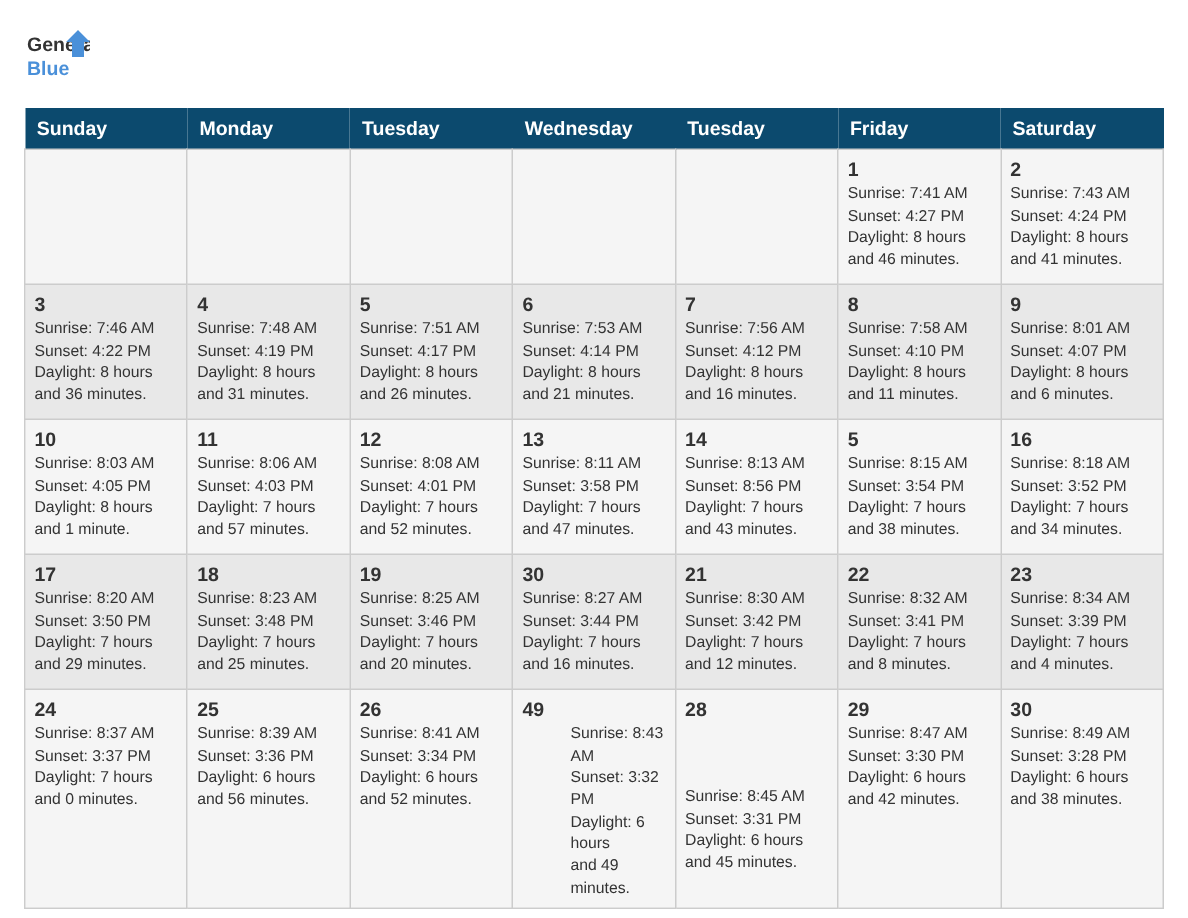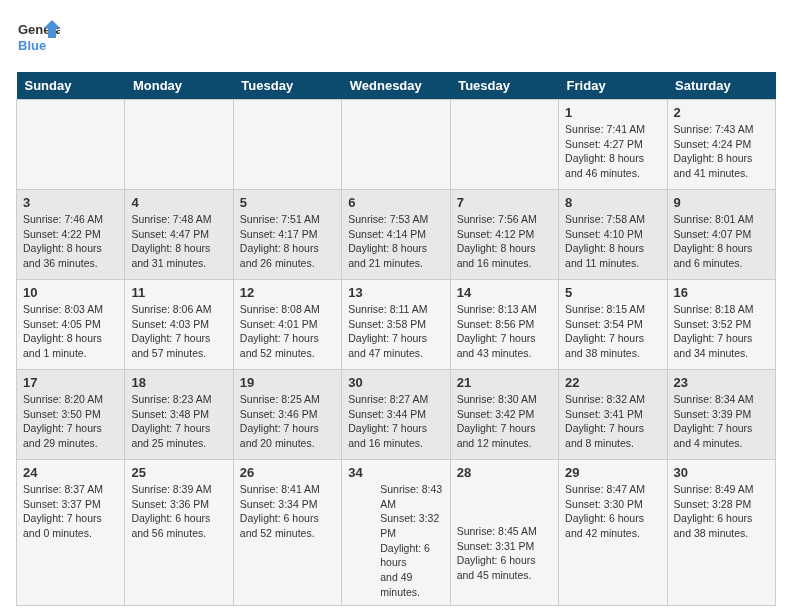--- a/index.html
+++ b/index.html
@@ -128,21 +128,21 @@
         <td>
           <span class="day-num">3</span>
           <div class="day-info" style="white-space: pre-line;">Sunrise: 7:46 AM
 Sunset: 4:22 PM
 Daylight: 8 hours
 and 36 minutes.</div>
         </td>
         <td>
           <span class="day-num">4</span>
           <div class="day-info" style="white-space: pre-line;">Sunrise: 7:48 AM
-Sunset: 4:47 PM
+Sunset: 4:19 PM
 Daylight: 8 hours
 and 31 minutes.</div>
         </td>
         <td>
           <span class="day-num">5</span>
           <div class="day-info" style="white-space: pre-line;">Sunrise: 7:51 AM
 Sunset: 4:17 PM
 Daylight: 8 hours
 and 26 minutes.</div>
         </td>
@@ -293,21 +293,21 @@
 and 56 minutes.</div>
         </td>
         <td>
           <span class="day-num">26</span>
           <div class="day-info" style="white-space: pre-line;">Sunrise: 8:41 AM
 Sunset: 3:34 PM
 Daylight: 6 hours
 and 52 minutes.</div>
         </td>
         <td>
-          <span class="day-num">34</span>
+          <span class="day-num">49</span>
           <div class="day-info" style="white-space: pre-line; margin-left: 32px;">Sunrise: 8:43 AM
 Sunset: 3:32 PM
 Daylight: 6 hours
 and 49 minutes.</div>
         </td>
         <td>
           <span class="day-num">28</span>
           <div class="day-info" style="white-space: pre-line; margin-top: 44px;">Sunrise: 8:45 AM
 Sunset: 3:31 PM
 Daylight: 6 hours

